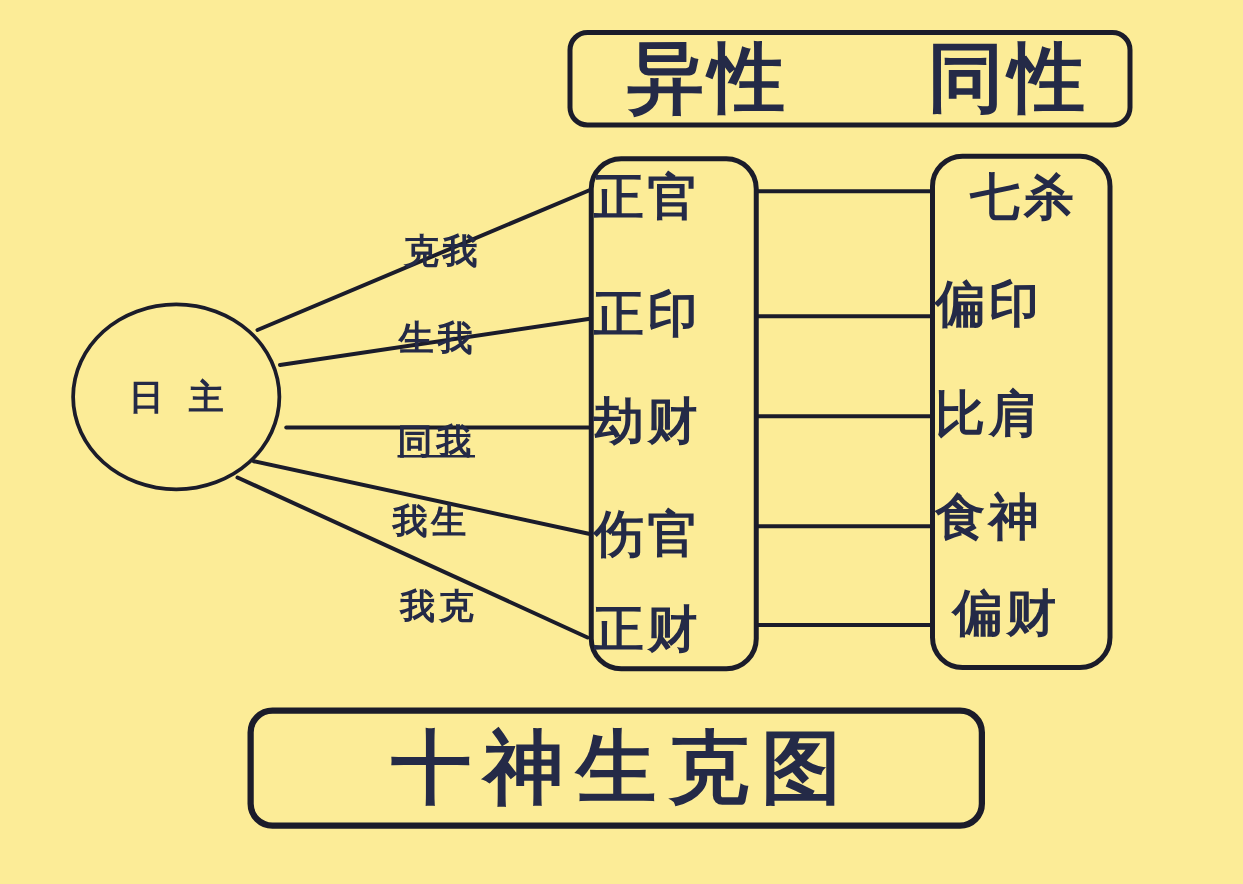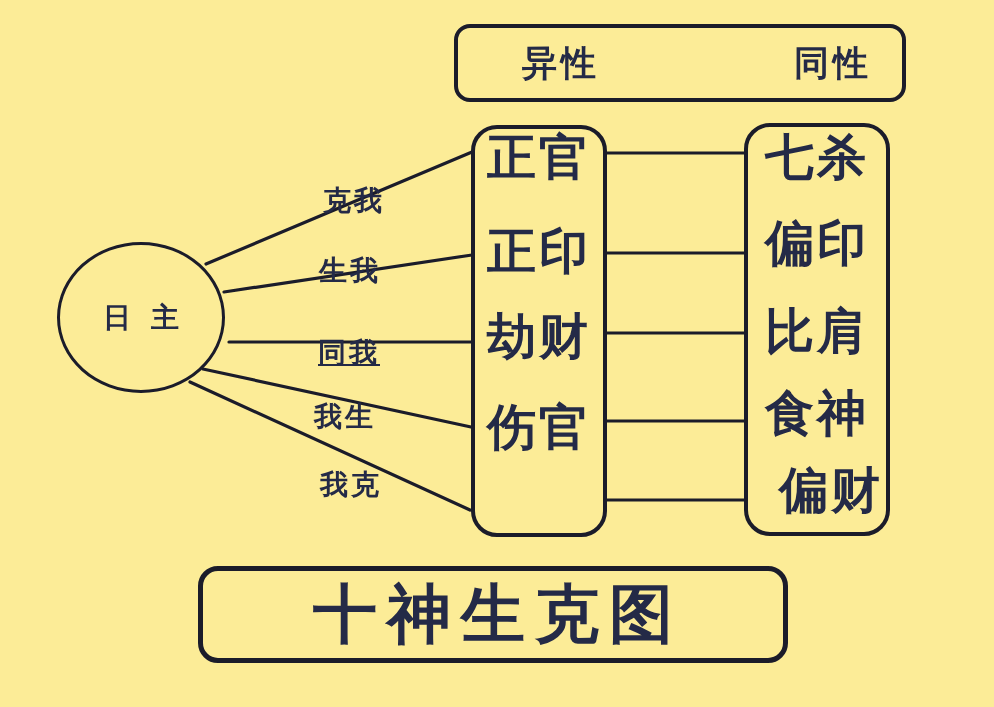--- a/index.html
+++ b/index.html
@@ -37,36 +37,36 @@
     display:flex;align-items:center;justify-content:center;
     font-size:28px;font-weight:600;
     letter-spacing:20px;text-indent:20px;
   }
   .header-box{
     position:absolute;left:454px;top:24px;
     width:452px;height:78px;
     border:4px solid var(--ink);
     border-radius:16px;
     display:flex;align-items:center;justify-content:space-between;
-    padding:0 30px 0 64px;
-    font-size:35px;font-weight:700;
+    padding:0 30px 0 44px;
+    font-size:61px;font-weight:700;
     letter-spacing:4px;
   }
   .col-box{
     position:absolute;
     border:4px solid var(--ink);
     border-radius:26px;
     background:var(--bg);
   }
   .col-box.opposite{left:471px;top:125px;width:136px;height:412px;}
   .col-box.same{left:744px;top:123px;width:146px;height:413px;}
   .col-item{
     position:absolute;left:0;right:0;
-    text-align:center;
-    font-size:49px;font-weight:600;
+    text-align:left;
+    font-size:40px;font-weight:600;
     line-height:46px;height:46px;
     letter-spacing:3px;
   }
   .rel-label{
     position:absolute;
     transform:translate(-50%,-50%);
     font-size:28px;font-weight:700;
     letter-spacing:3px;
     white-space:nowrap;
   }
@@ -112,24 +112,25 @@
   <span class="rel-label" style="left:350px;top:271px;">生我</span>
   <span class="rel-label" style="left:349px;top:353px;text-decoration:underline;">同我</span>
   <span class="rel-label" style="left:345px;top:417px;">我生</span>
   <span class="rel-label" style="left:351px;top:485px;">我克</span>
 
   <div class="col-box opposite">
     <div class="col-item" style="top:6px;">正官</div>
     <div class="col-item" style="top:100px;">正印</div>
     <div class="col-item" style="top:185px;">劫财</div>
     <div class="col-item" style="top:276px;">伤官</div>
+    <div class="col-item" style="top:352px;">正财</div>
   </div>
 
   <div class="col-box same">
-    <div class="col-item" style="top:8px;">七杀</div>
+    <div class="col-item" style="top:8px;padding-left:28px;">七杀</div>
     <div class="col-item" style="top:94px;">偏印</div>
     <div class="col-item" style="top:182px;">比肩</div>
     <div class="col-item shift-right" style="top:341px;">偏财</div>
     <div class="col-item" style="top:264px;">食神</div>
   </div>
 
   <div class="title-box">
     <span>十神生克图</span>
   </div>
 

